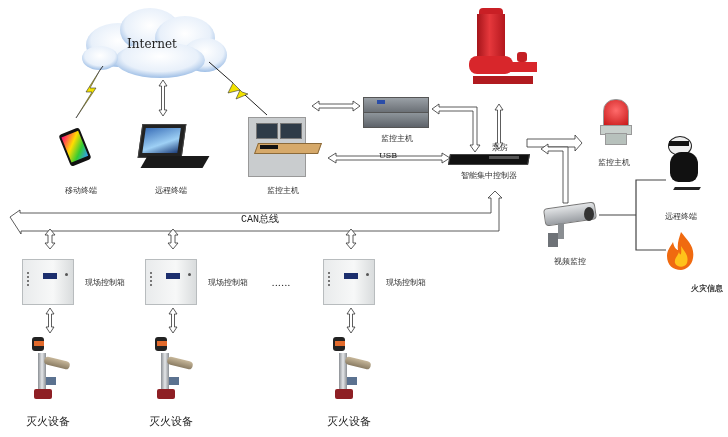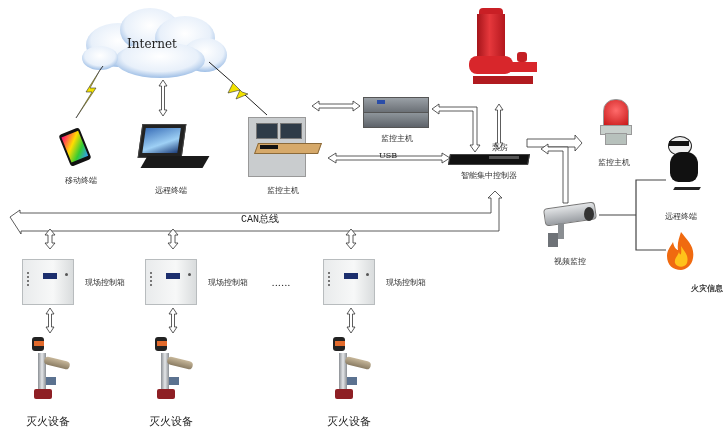--- a/index.html
+++ b/index.html
@@ -74,21 +74,21 @@
   </g>
 </svg>
 
 <div class="lbl" style="left:152px;top:37px;font-size:12px;color:#222;">Internet</div>
 
 <div class="dev" style="left:60px;top:128px;width:32px;height:40px;">
   <div style="position:absolute;left:4px;top:2px;width:22px;height:34px;background:#111;border-radius:3px;transform:rotate(-22deg);">
     <div style="position:absolute;left:2px;top:3px;width:18px;height:27px;background:linear-gradient(135deg,#f07 0%,#fd0 40%,#3c3 70%,#39f 100%);"></div>
   </div>
 </div>
-<div class="lbl" style="left:81px;top:175px;">移动终端</div>
+<div class="lbl" style="left:81px;top:185px;">移动终端</div>
 
 <div class="dev" style="left:136px;top:122px;width:72px;height:50px;">
   <div style="position:absolute;left:4px;top:2px;width:42px;height:32px;background:#222;transform:skewX(-8deg);border:1px solid #444;">
     <div style="position:absolute;left:3px;top:3px;width:35px;height:25px;background:linear-gradient(160deg,#3a6fb8,#9ed0f5 60%,#1c3d7a);"></div>
   </div>
   <div style="position:absolute;left:8px;top:34px;width:62px;height:12px;background:#1a1a1a;transform:skewX(-30deg);"></div>
 </div>
 <div class="lbl" style="left:171px;top:185px;">远程终端</div>
 
 <div class="dev" style="left:248px;top:117px;width:70px;height:60px;">

